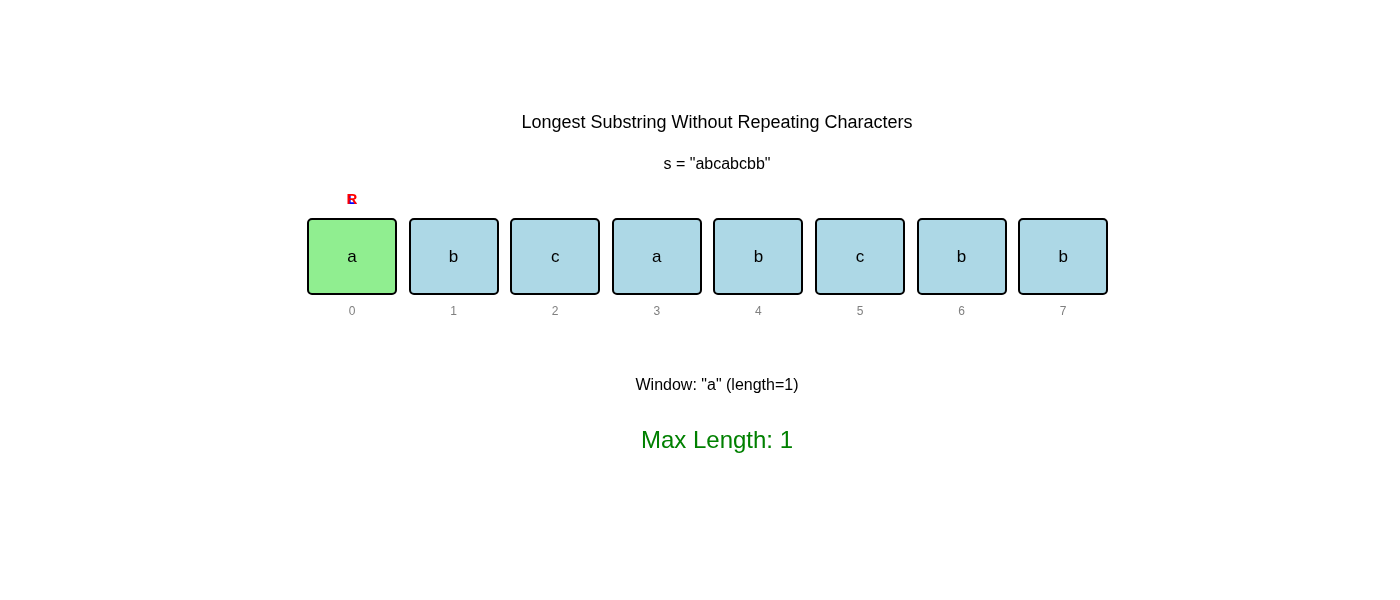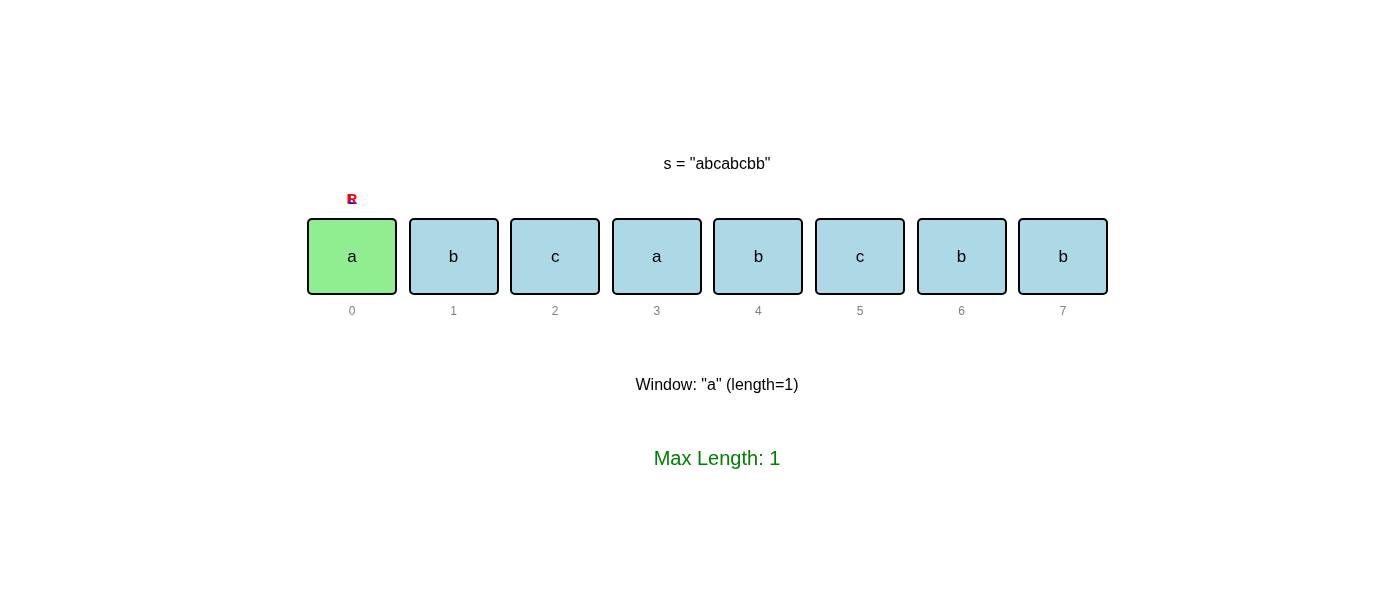--- a/index.html
+++ b/index.html
@@ -96,31 +96,32 @@
     color: var(--pointer-right, #ff0000);
     z-index: 2;
   }
   .window-status {
     top: 375px;
     font-size: 16px;
     line-height: 19px;
     color: var(--text, #000000);
   }
   .max-length {
-    top: 448px;
-    font-size: 20px;
+    top: 429px;
+    font-size: 24px;
     line-height: 21px;
     color: var(--max-length, #008000);
   }
 </style>
 </head>
 <body>
 
 <div class="stage">
 
+  <div class="centered-text title">Longest Substring Without Repeating Characters</div>
 
   <div class="centered-text input-label">s = "abcabcbb"</div>
 
   <div class="pointer-stack">
     <span class="pointer pointer-left">L</span>
     <span class="pointer pointer-right">R</span>
   </div>
 
   <div class="cells-row">
     <div class="cell in-window">

